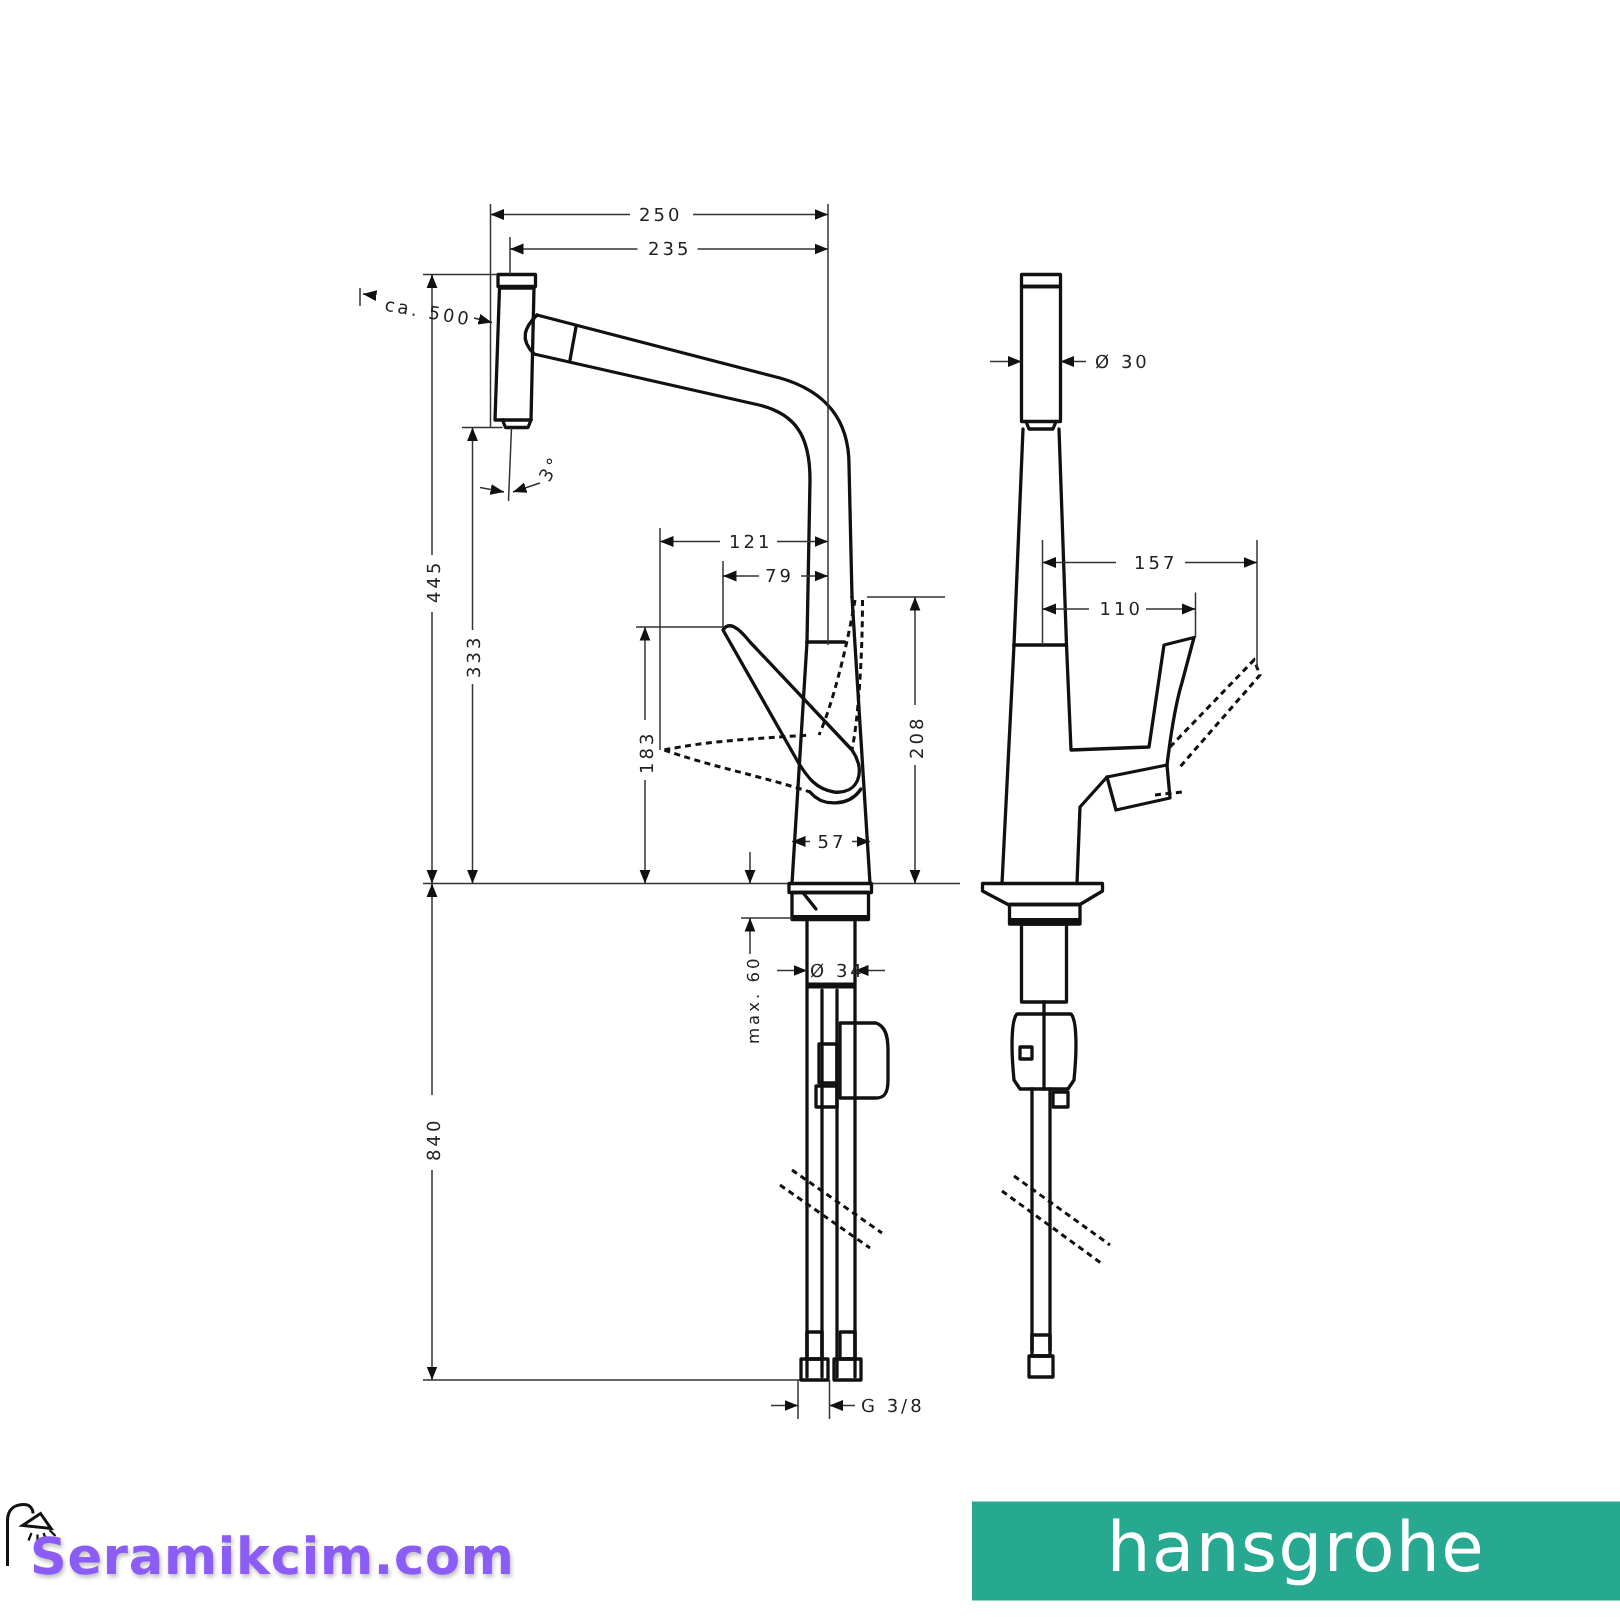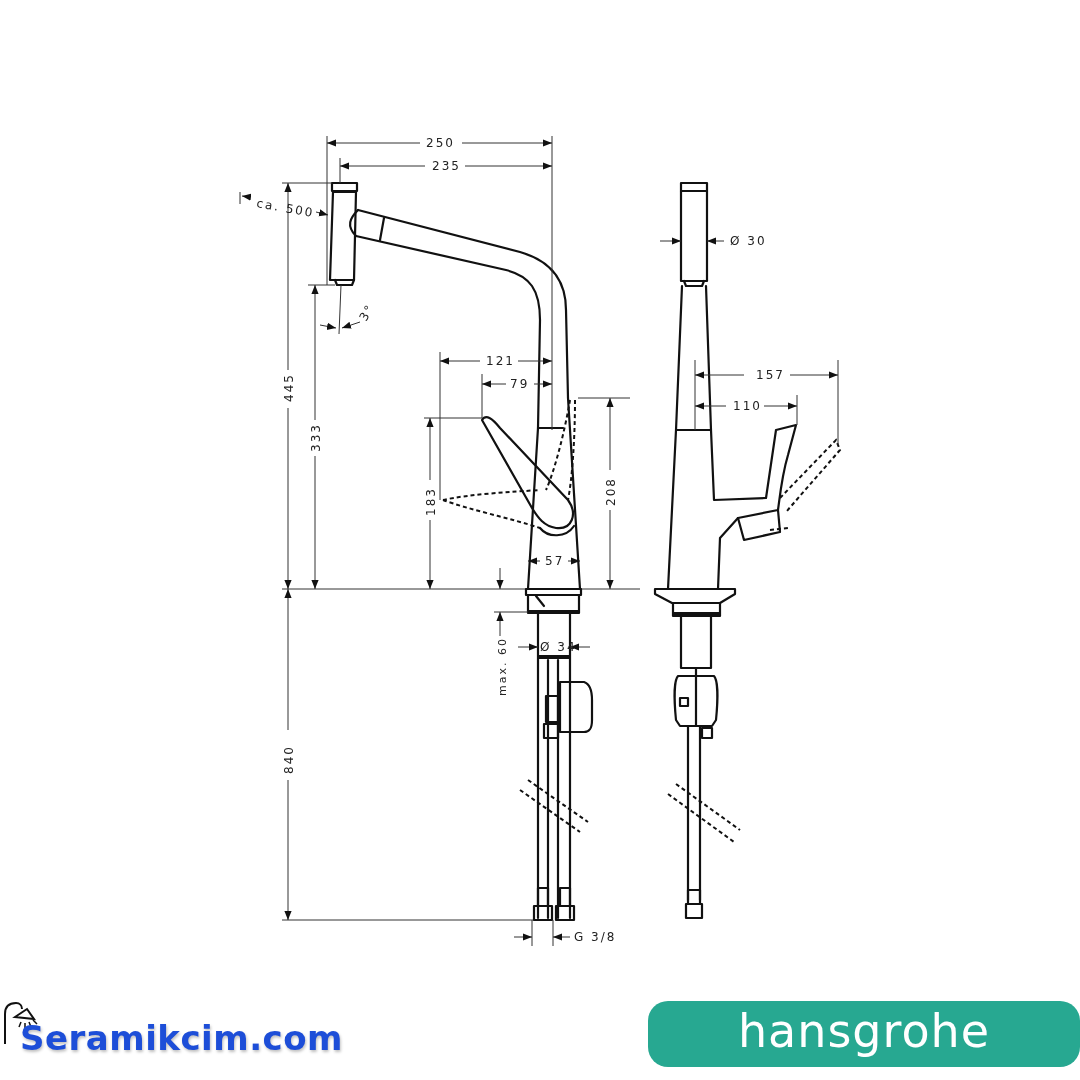--- a/index.html
+++ b/index.html
@@ -4,21 +4,21 @@
 <style>
   html, body { margin: 0; padding: 0; background: #ffffff; }
   body { width: 1080px; height: 1080px; position: relative; overflow: hidden; font-family: "DejaVu Sans", sans-serif; }
   #drawing { position: absolute; left: 0; top: 0; width: 1080px; height: 1000px; }
   .dim-text { font-family: "DejaVu Sans", sans-serif; font-size: 12px; fill: #222; letter-spacing: 2px; }
   .stroke { stroke: #111; fill: none; stroke-width: 2.2; stroke-linejoin: round; stroke-linecap: round; }
   .thin { stroke: #333; fill: none; stroke-width: 1; }
   .dash { stroke: #111; fill: none; stroke-width: 2; stroke-dasharray: 4 3; }
   #logo-left { position: absolute; left: 0; top: 996px; width: 360px; height: 80px; }
   #logo-left .shower { position: absolute; left: 2px; top: 4px; }
-  #logo-left .brand-text { position: absolute; left: 20px; top: 22px; font-family: "DejaVu Sans", sans-serif; font-weight: bold; font-size: 34px; color: #1d4ed8; letter-spacing: 0.5px; text-shadow: 1px 2px 3px rgba(0,0,0,0.25); }
+  #logo-left .brand-text { position: absolute; left: 20px; top: 22px; font-family: "DejaVu Sans", sans-serif; font-weight: bold; font-size: 34px; color: #8b5cf6; letter-spacing: 0.5px; text-shadow: 1px 2px 3px rgba(0,0,0,0.25); }
   #logo-right { position: absolute; left: 648px; top: 1001px; width: 432px; height: 66px; display: flex; align-items: center; justify-content: center; }
   #logo-right .brand-text { font-family: "DejaVu Sans", sans-serif; font-size: 46px; color: #ffffff; letter-spacing: 1px; margin-top: -6px; }
 </style>
 </head>
 <body>
 
 <svg id="drawing" viewBox="0 0 1080 1000" xmlns="http://www.w3.org/2000/svg">
   <defs>
     <marker id="ah" viewBox="0 0 10 10" refX="10" refY="5" markerWidth="9" markerHeight="9" orient="auto-start-reverse">
       <path d="M0,1 L10,5 L0,9 z" fill="#111"></path>
@@ -216,15 +216,15 @@
 
 <div id="logo-left">
   <svg class="shower" width="46" height="48" viewBox="0 0 46 48">
     <path d="M3 44 L3 14 C3 6 8 3 14 3 C18 3 20 6 20 9" stroke="#111" stroke-width="2" fill="none"></path>
     <path d="M13 17 L25 9 L32 19 Z" stroke="#111" stroke-width="2" fill="#fff"></path>
     <path d="M19 22 l-2 5 M23 23 l0 5 M27 22 l2 5 M31 20 l4 4" stroke="#111" stroke-width="1.5"></path>
   </svg>
   <span class="brand-text">Seramikcim.com</span>
 </div>
 
-<div id="logo-right" style="background:#27a891;border-radius:20px;">
+<div id="logo-right" style="background:#27a891;">
   <span class="brand-text">hansgrohe</span>
 </div>
 
 </body></html>

